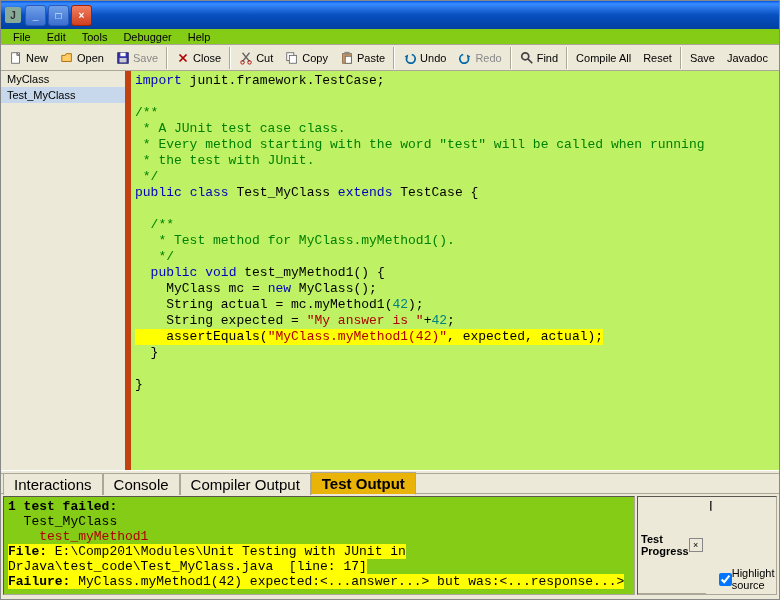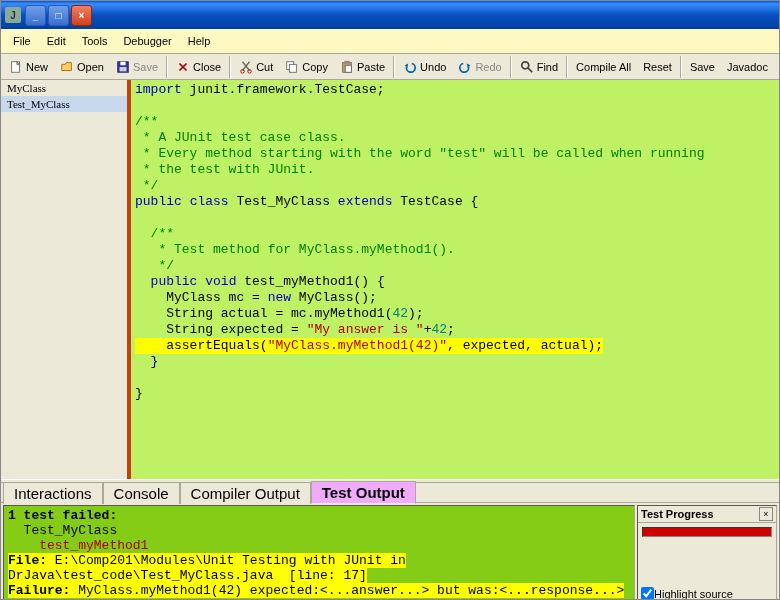--- a/index.html
+++ b/index.html
@@ -3,47 +3,47 @@
 <meta charset="utf-8">
 <style>
 * { box-sizing: border-box; margin: 0; padding: 0; }
 body { font-family: Tahoma, Arial, sans-serif; font-size: 11px; background: #ece9d8; width: 780px; height: 600px; overflow: hidden; border: 1px solid #888; }
 .titlebar { background: linear-gradient(to bottom, #0058e0 0%, #3a8cff 10%, #0850c0 50%, #0040a0 100%); height: 28px; display: flex; align-items: center; padding: 0 4px; color: white; font-size: 13px; }
 .titlebar-icon { width: 16px; height: 16px; background: #8a9; border-radius: 2px; margin-right: 4px; display: inline-flex; align-items: center; justify-content: center; font-size: 10px; color: #333; font-weight: bold; }
 .titlebar-text { flex: 1; font-weight: bold; text-shadow: 1px 1px 1px rgba(0,0,0,0.3); }
 .win-btns { display: flex; gap: 2px; }
 .win-btn { width: 21px; height: 21px; background: linear-gradient(to bottom, #6fa0e8, #3a6fd0); border: 1px solid #2a5bb8; border-radius: 3px; display: flex; align-items: center; justify-content: center; color: white; font-size: 10px; font-weight: bold; cursor: pointer; }
 .win-btn.close { background: linear-gradient(to bottom, #f08060, #d04020); border-color: #a02000; }
-.menubar { background: #fef9c3; height: 25px; display: flex; align-items: center; padding: 0 4px; border-bottom: 1px solid #aca899; }
+.menubar { background: #84cc16; height: 16px; display: flex; align-items: center; padding: 0 4px; border-bottom: 1px solid #aca899; }
 .menu-item { padding: 2px 8px; cursor: pointer; }
 .toolbar { background: #ece9d8; height: 26px; display: flex; align-items: center; padding: 2px 2px; border-bottom: 1px solid #aca899; gap: 0; }
 .tool-sep { width: 2px; height: 22px; border-left: 1px solid #aca899; border-right: 1px solid #fff; margin: 0 2px; }
 .tool-btn { height: 22px; padding: 0 5px; display: flex; align-items: center; gap: 3px; background: #ece9d8; border: 1px solid transparent; cursor: pointer; font-size: 11px; white-space: nowrap; }
 .tool-btn.disabled { color: #888; cursor: default; }
 .tool-icon { width: 14px; height: 14px; display: inline-block; }
 .main-area { display: flex; height: 399px; }
-.file-list { width: 130px; background: #ece9d8; border-right: 4px solid #c2410c; font-family: Liberation Serif, serif; }
+.file-list { width: 130px; background: #ece9d8; border-right: 6px solid #c2410c; }
 .file-item { padding: 2px 6px; cursor: pointer; font-size: 11px; }
 .file-item.sel { background: #c8d8ec; }
 .editor { flex: 1; background: #bef264; overflow: auto; font-family: "Courier New", monospace; font-size: 13px; line-height: 16px; padding: 2px 4px; white-space: pre; position: relative; }
 .editor .kw { color: #0000c0; }
 .editor .cm { color: #008000; }
 .editor .st { color: #b00000; }
 .editor .nm { color: #008080; }
 .editor .hl { background: #ffff00; display: inline-block; }
 .splitter-h { height: 4px; background: #ece9d8; border-top: 1px solid #fff; border-bottom: 1px solid #aca899; cursor: ns-resize; }
 .bottom-tabs { background: #ece9d8; height: 20px; display: flex; align-items: flex-end; padding: 0 2px; border-bottom: 1px solid #aca899; }
 .btab { padding: 2px 10px; border: 1px solid #aca899; border-bottom: none; background: #ece9d8; cursor: pointer; font-size: 15px; margin-right: 0; position: relative; top: 2px; }
-.btab.active { background: #f0abfc; border-bottom: 1px solid #ece9d8; font-weight: bold; }
+.btab.active { background: #eab308; border-bottom: 1px solid #ece9d8; font-weight: bold; }
 .bottom-pane { display: flex; height: 103px; background: #ece9d8; }
 .test-output { flex: 1; background: #84cc16; overflow: auto; font-family: "Courier New", monospace; font-size: 13px; line-height: 15px; padding: 2px 4px; white-space: pre; border: 1px inset #aca899; margin: 2px; }
 .test-output .fail-name { color: #b00000; }
 .test-output .fail-hl { background: #ffff00; font-weight: bold; }
 .test-output .fail-msg { background: #ffff00; }
-.test-progress { width: 140px; background: #ece9d8; border: 1px inset #aca899; margin: 2px 2px 2px 0; display: flex; flex-direction: column; }
+.test-progress { width: 140px; background: #ece9d8; border: 1px inset #aca899; margin: 2px 2px 2px 0; display: flex; flex-direction: row; }
 .tp-header { display: flex; align-items: center; padding: 1px 3px; border-bottom: 1px solid #aca899; }
 .tp-title { font-weight: bold; font-size: 11px; flex: 1; }
 .tp-close { width: 14px; height: 14px; border: 1px solid #888; background: #ece9d8; cursor: pointer; font-size: 9px; text-align: center; line-height: 12px; }
 .tp-bar { height: 10px; background: #d00000; margin: 4px 4px; border: 1px inset #888; }
 .tp-footer { margin-top: auto; padding: 3px; display: flex; align-items: center; font-size: 11px; }
 svg { display: block; }
 </style>
 </head>
 <body>
 

